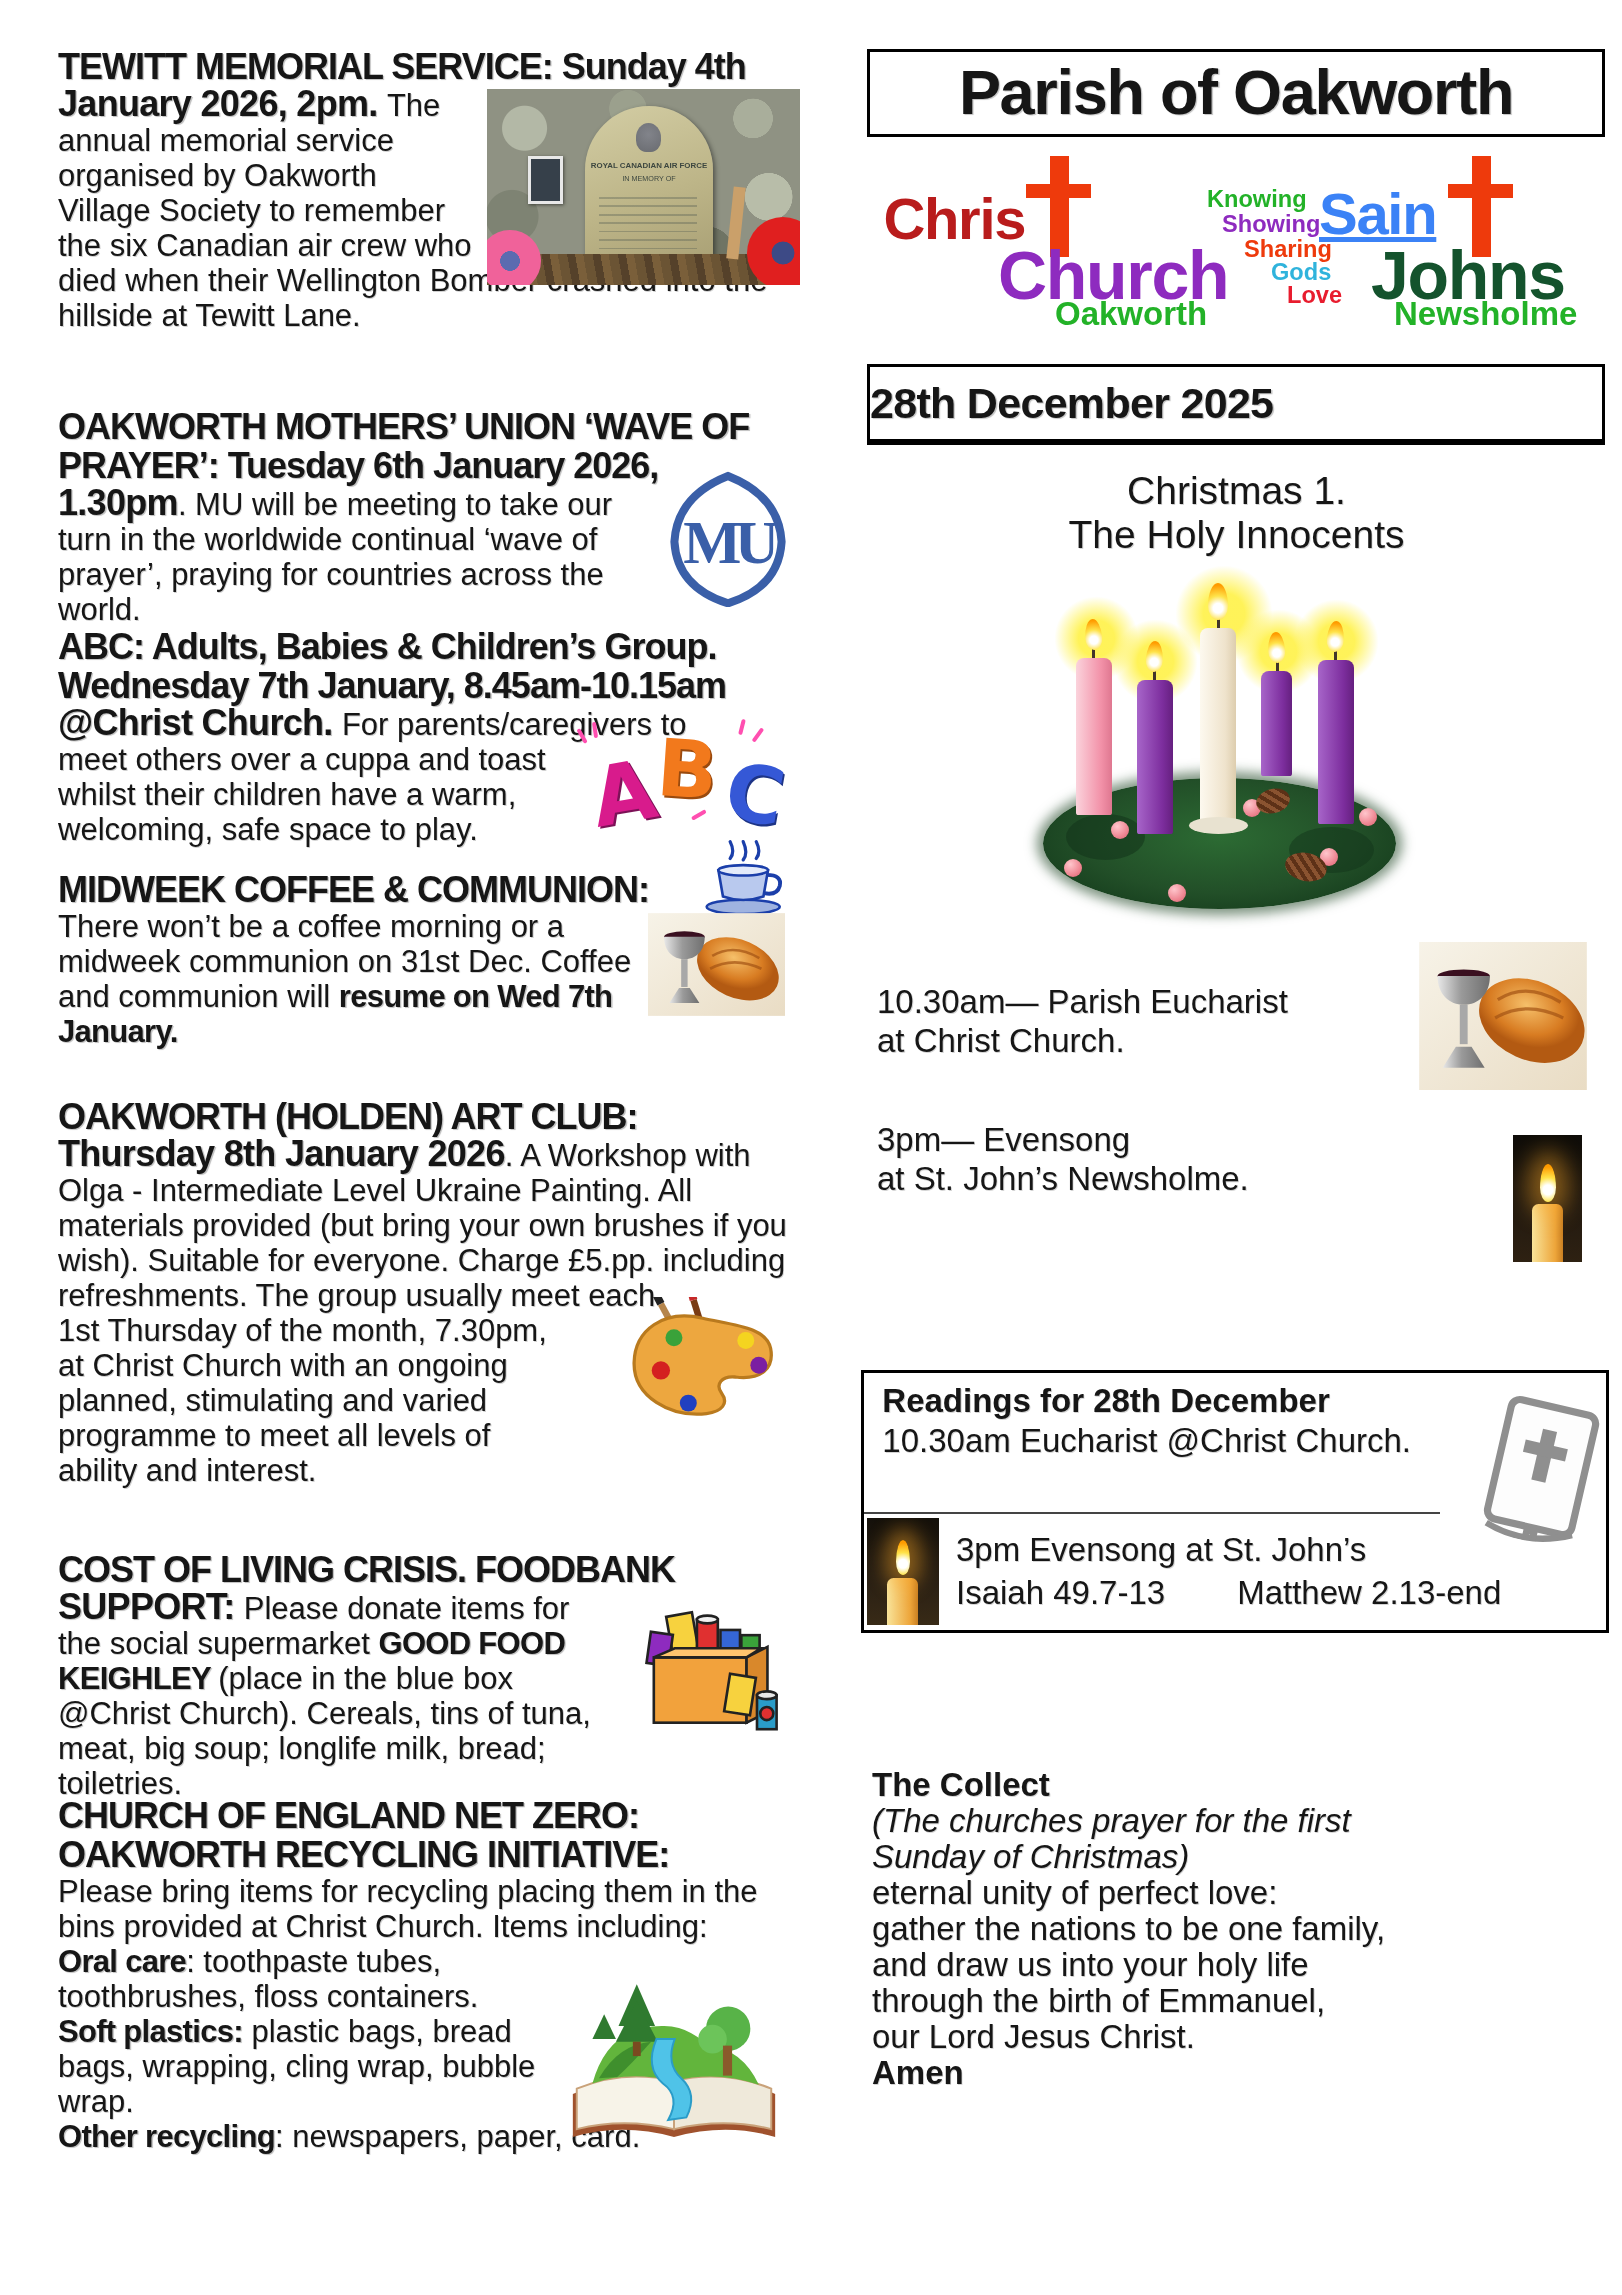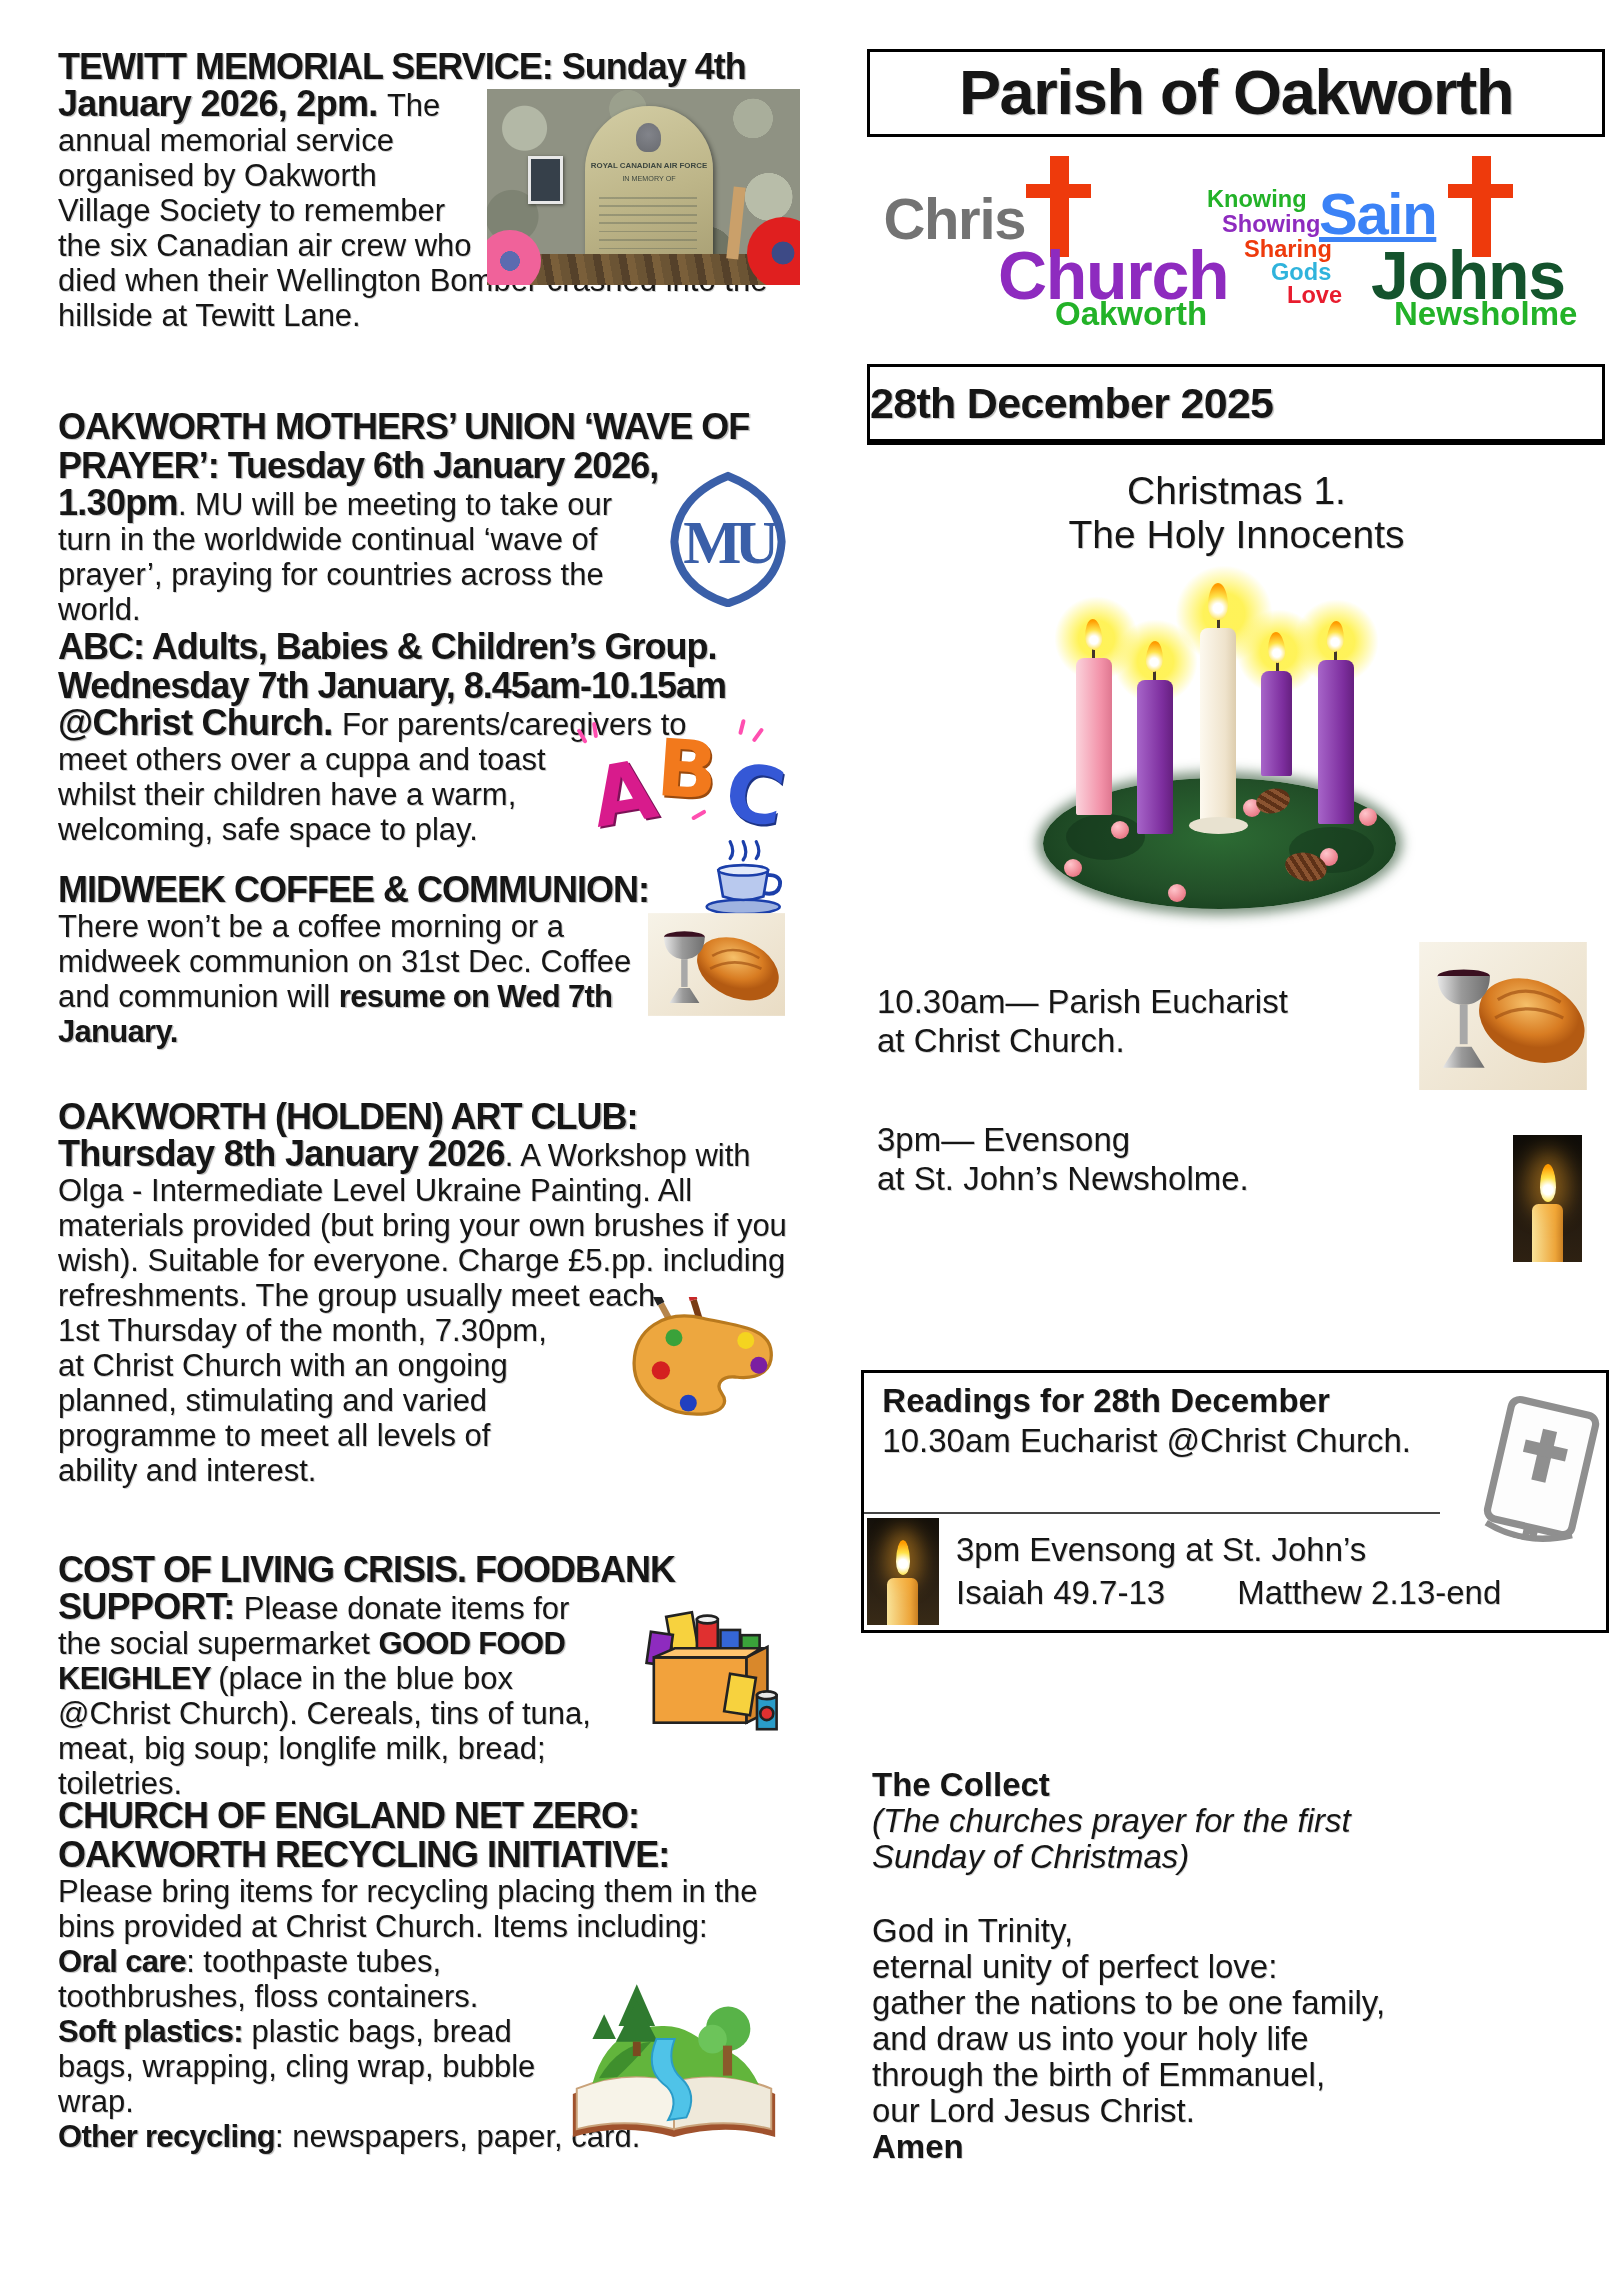--- a/index.html
+++ b/index.html
@@ -229,21 +229,21 @@
       <rect x="260" y="122" width="14" height="46" fill="#8a5a2b"></rect>
       <path d="M186 112 Q172 150 196 172 Q222 196 204 232 L176 236 Q196 200 168 180 Q140 156 158 112 Z" fill="#4fc3e8" stroke="#2a9cc8" stroke-width="3"></path>
     </svg>
   </div>
 
   <div class="box" style="left:867px;top:49px;width:732px;height:82px;">
     <div class="titletext">Parish of Oakworth</div>
   </div>
 
   <div class="abs" style="left:867px;top:156px;width:739px;height:170px;">
-    <span class="lw" style="left:16.4px;top:29px;font-size:58px;color:#737373;letter-spacing:-1.3px;">Chris</span>
+    <span class="lw" style="left:16.4px;top:29px;font-size:58px;color:#b91c1c;letter-spacing:-1.3px;">Chris</span>
     <div class="cross" style="left:159px;top:0px;">
       <div class="v"></div>
         <div class="hb"></div>
     </div>
     <span class="lw" style="left:131px;top:80px;font-size:68px;color:#8e2bbf;letter-spacing:-1.3px;">Church</span>
     <span class="lw" style="left:188px;top:139px;font-size:33px;color:#23b228;">Oakworth</span>
     <span class="lw" style="left:340px;top:30px;font-size:23.6px;color:#23b228;">Knowing</span>
     <span class="lw" style="left:355px;top:55px;font-size:23.6px;color:#8e2bbf;">Showing</span>
     <span class="lw" style="left:377px;top:80px;font-size:23.6px;color:#ee3a0c;">Sharing</span>
     <span class="lw" style="left:404px;top:103px;font-size:23.6px;color:#2fb3dc;">Gods</span>
@@ -353,21 +353,20 @@
         <path d="M12 150 q48 16 96 -8" fill="none" stroke="#8f8f8f" stroke-width="7"></path>
         <path d="M54 144 v14 l8 -6 l8 6 v-14" fill="#8f8f8f"></path>
       </svg>
     </div>
   </div>
 
   <div class="abs" style="left:872px;top:1767px;width:694px;">
     <div class="cl b">The Collect</div>
     <div class="cl i">(The churches prayer for the first</div>
     <div class="cl i">Sunday of Christmas)</div>
-    <div class="cl gap">God in Trinity,</div>
     <div class="cl">eternal unity of perfect love:</div>
     <div class="cl">gather the nations to be one family,</div>
     <div class="cl">and draw us into your holy life</div>
     <div class="cl">through the birth of Emmanuel,</div>
     <div class="cl">our Lord Jesus Christ.</div>
     <div class="cl b">Amen</div>
   </div>
 
 </div>
 

